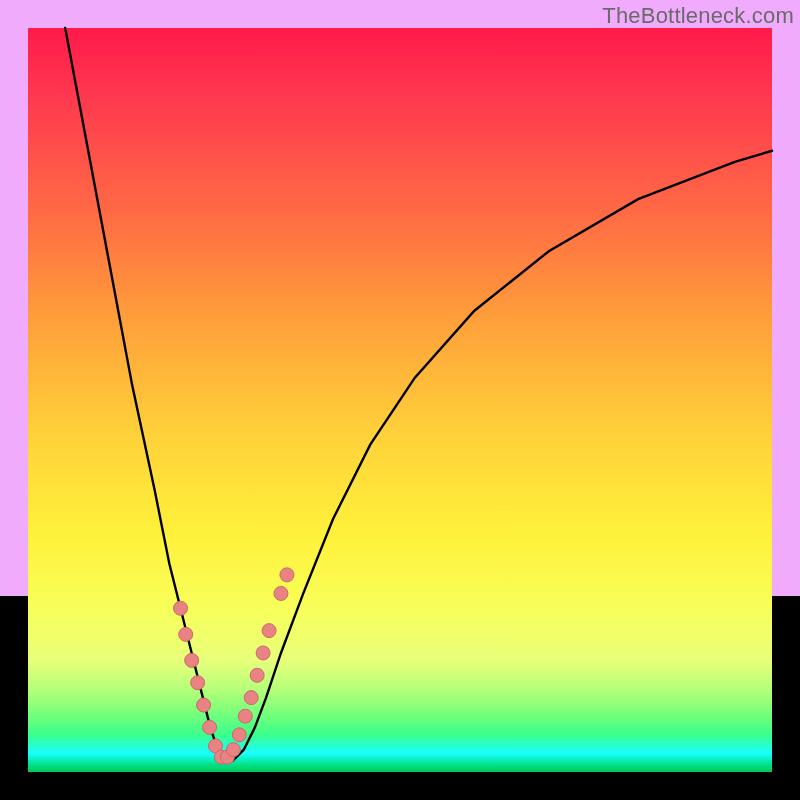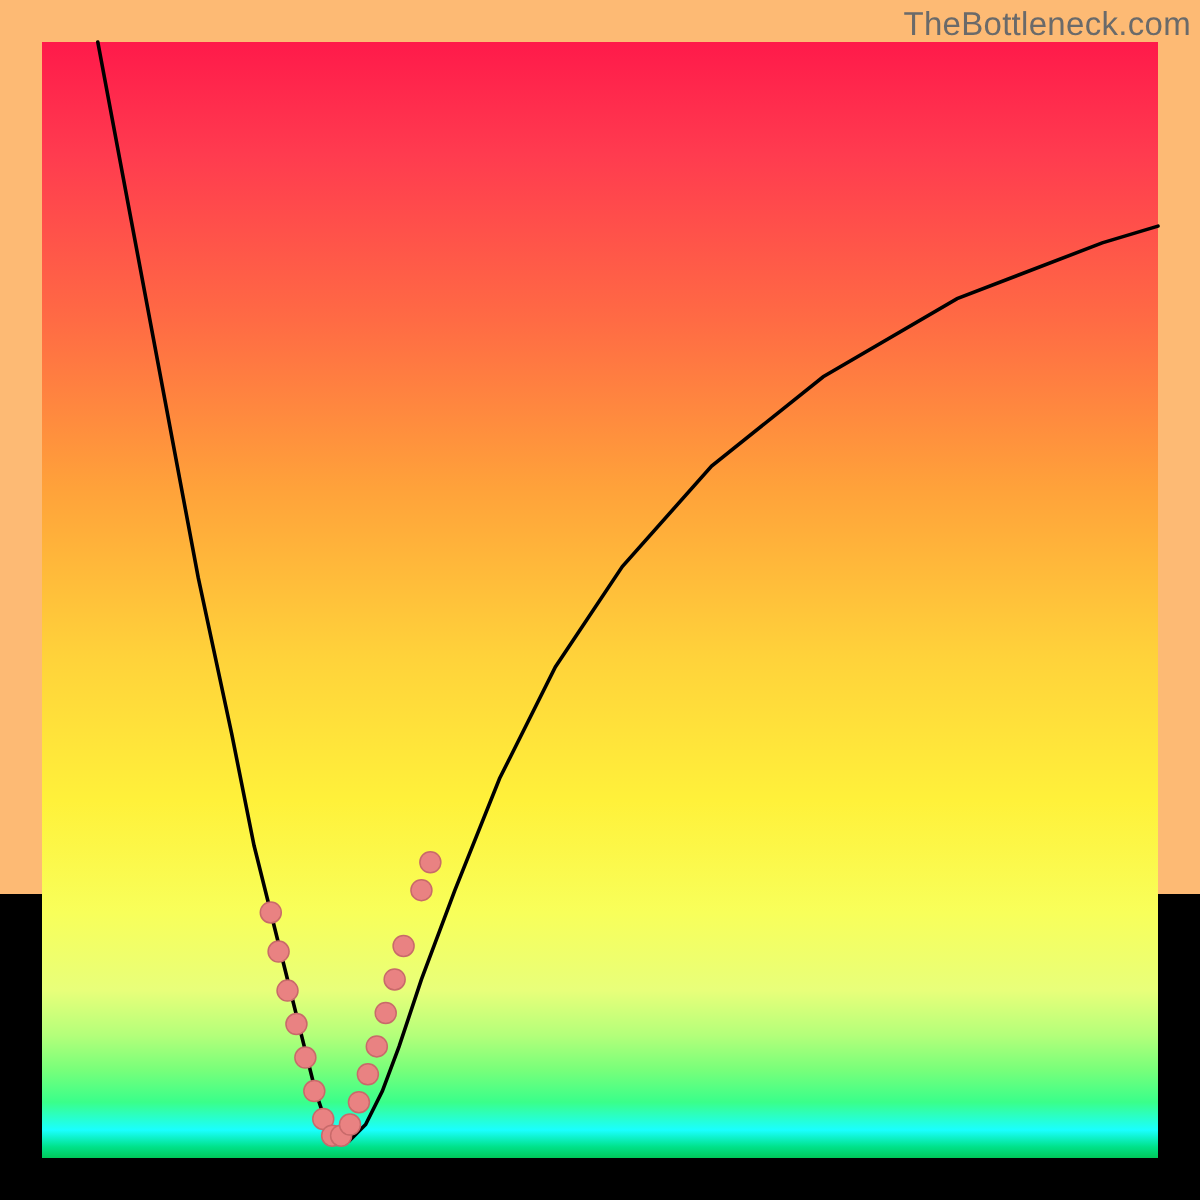--- a/index.html
+++ b/index.html
@@ -10,21 +10,21 @@
     background: #000;
     overflow: hidden;
     font-family: Arial, Helvetica, sans-serif;
   }
   .frame {
     position: absolute;
     top: 0;
     left: 0;
     width: 800px;
     height: 596px;
-    background: #fdba74;
+    background: #f0abfc;
   }
   .plot-area {
     position: absolute;
     top: 28px;
     left: 28px;
     width: 744px;
     height: 744px;
     
     background: linear-gradient(
       to bottom,

